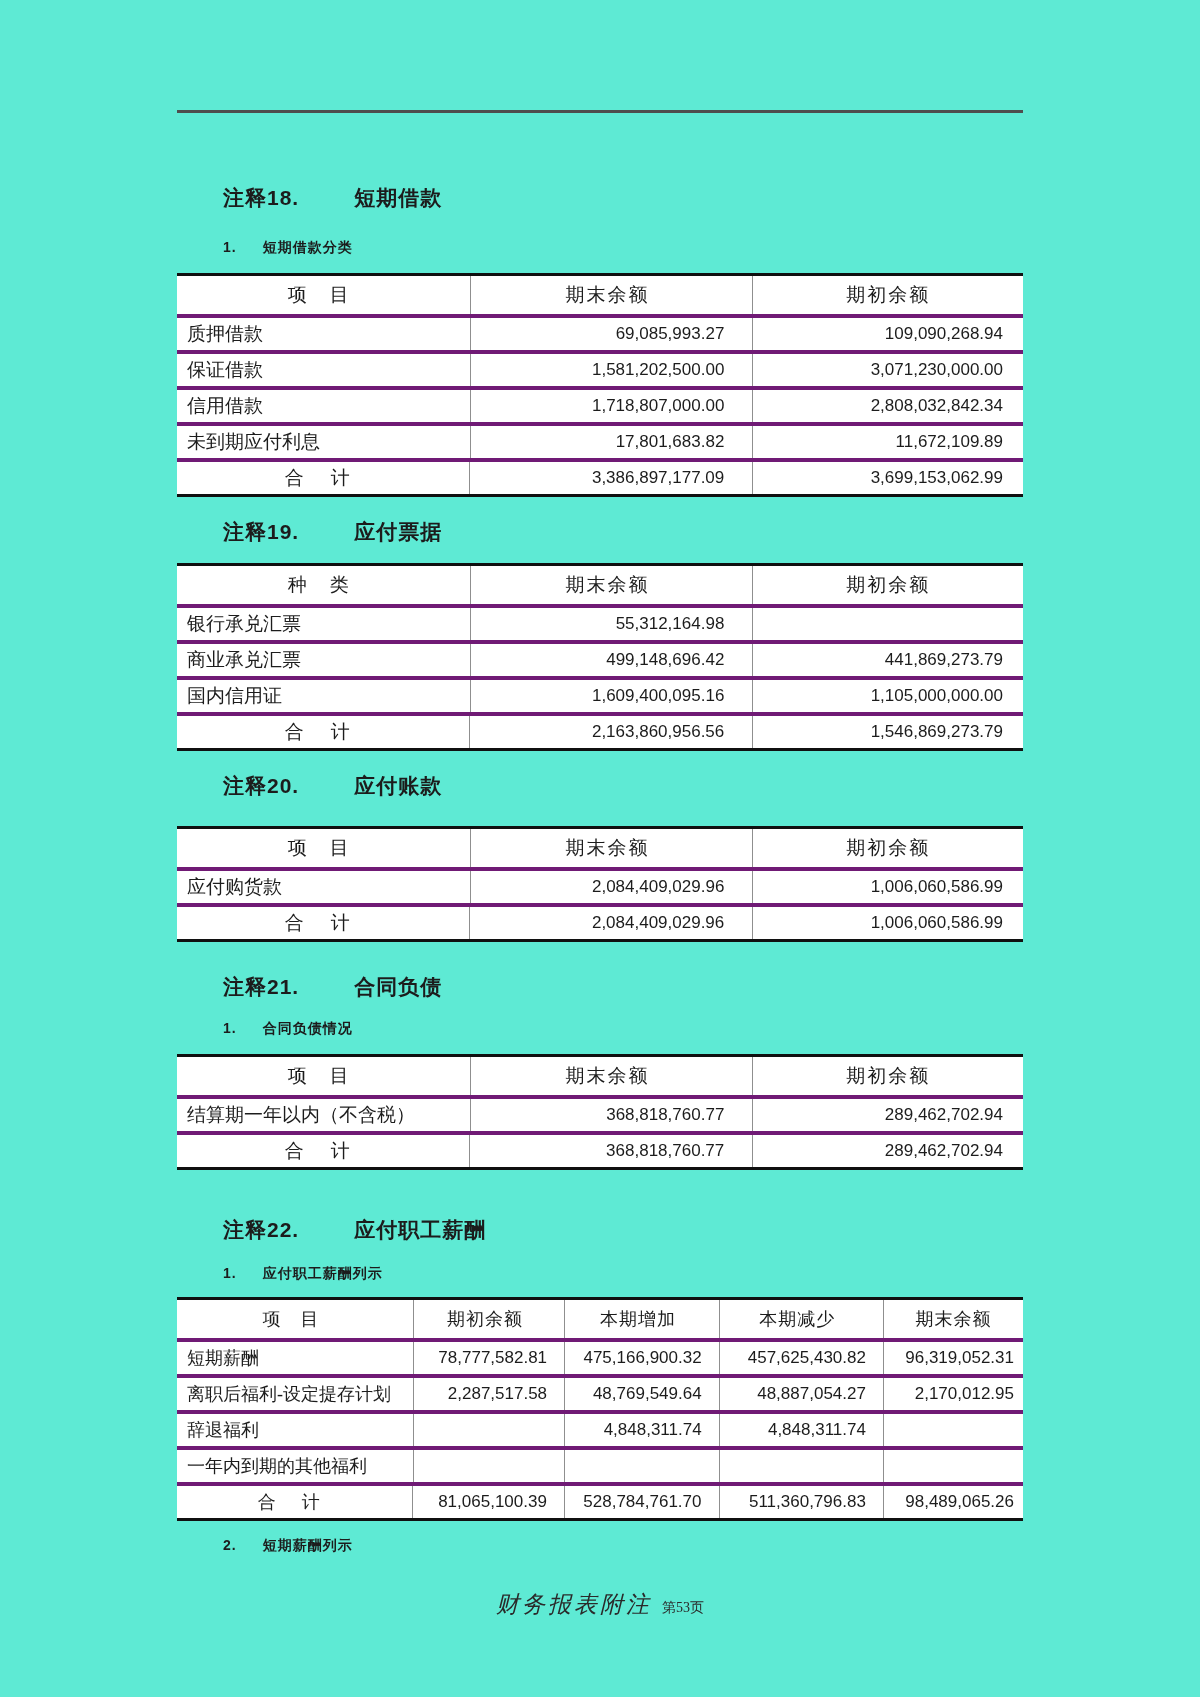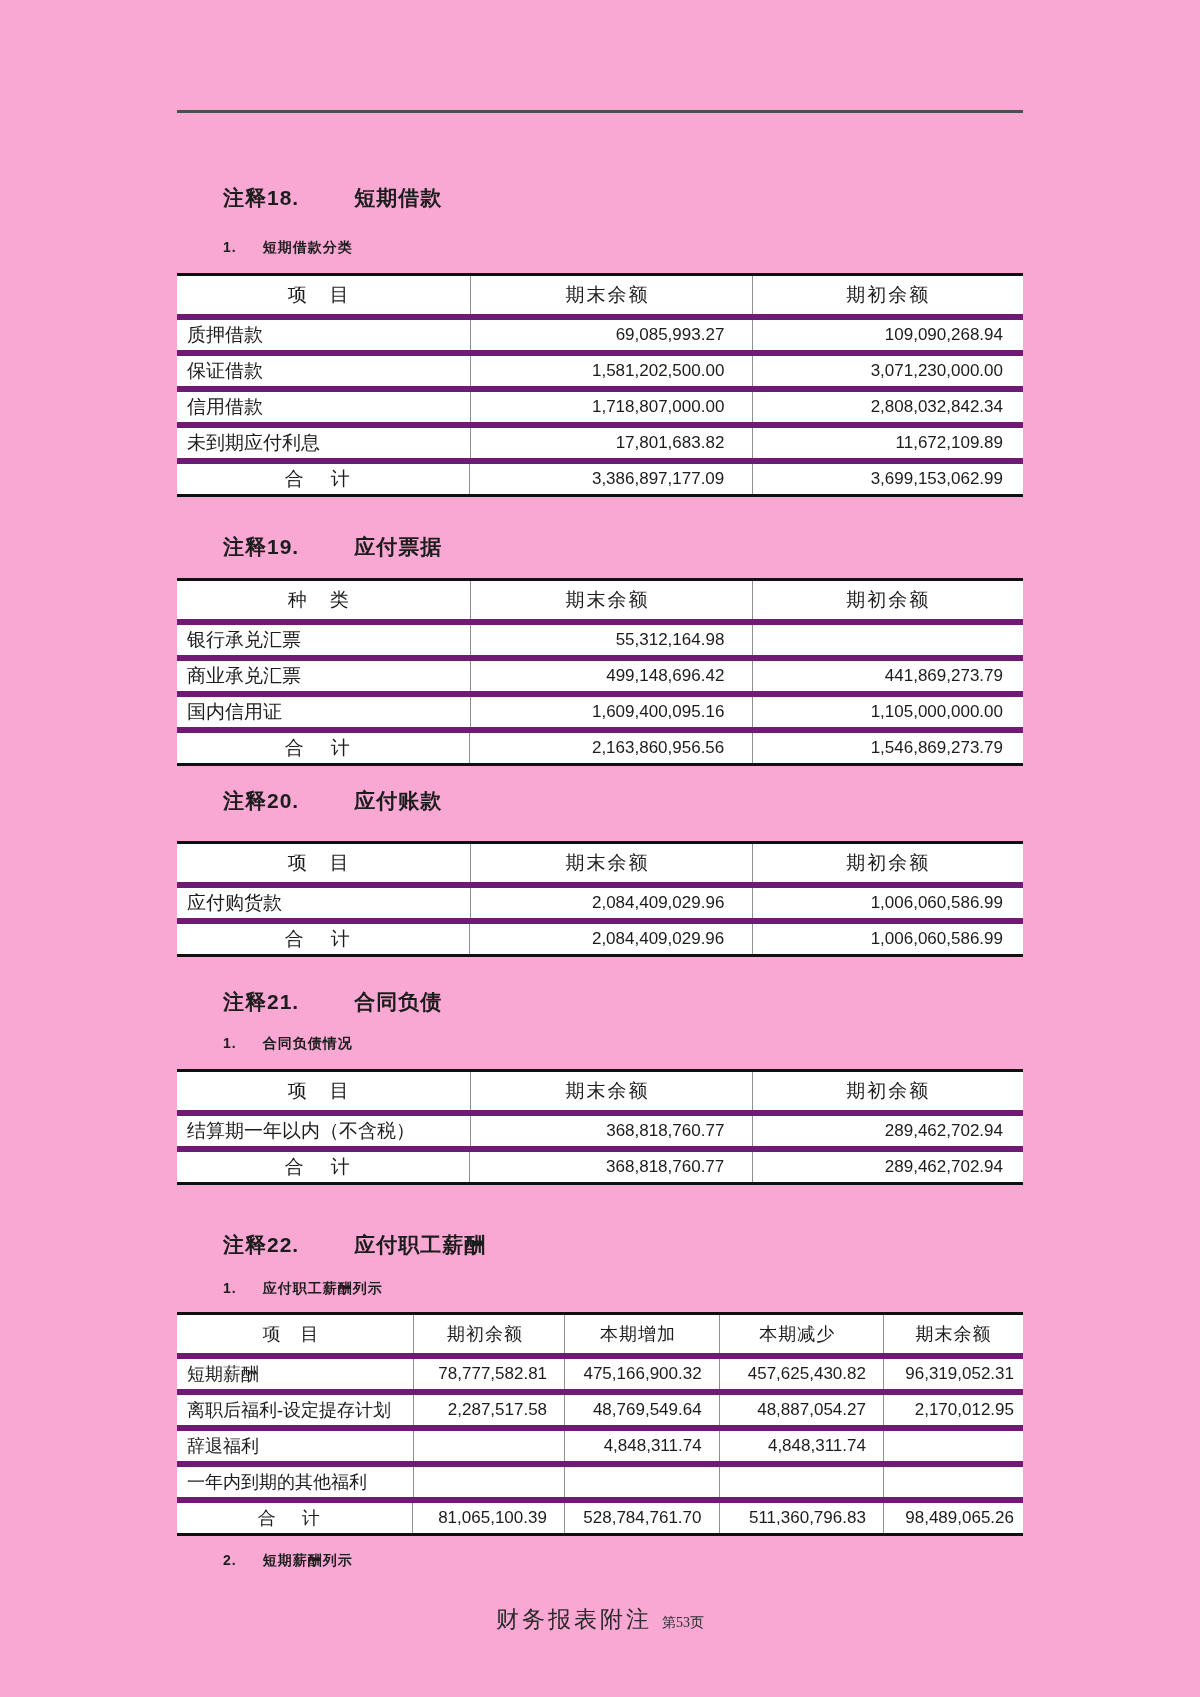--- a/index.html
+++ b/index.html
@@ -1,21 +1,21 @@
 <!DOCTYPE html>
 <html><head>
 <meta charset="utf-8">
 <style>
   * { margin:0; padding:0; box-sizing:border-box; }
   html,body { background:#e8e8e8; }
   .page {
     position:relative;
     width:1200px; height:1697px;
     margin:0 auto;
-    background:#f9a8d4;
+    background:#5eead4;
     color:#1c1c1c;
     font-family:"Liberation Serif", serif;
     overflow:hidden;
   }
   .top-rule {
     margin:110px 177px 0 177px;
     height:3px;
     background:#4e4e4e;
   }
   .content { margin:0 177px; width:846px; }
@@ -45,21 +45,21 @@
   
   .fintable {
     margin-top:12px;
     width:846px;
     border-top:3px solid #101010;
     border-bottom:3px solid #101010;
     background:#fff;
   }
   .t-row { display:flex; height:36px;gap:8px; }
   .t-row.t-head { height:38px; }
-  .t-row + .t-row { border-top:6px solid #701a75; }
+  .t-row + .t-row { border-top:4px solid #701a75; }
   .t-cell {
     display:flex; align-items:center;
     overflow:hidden; white-space:nowrap;
   }
   .t-cell + .t-cell { border-left:1px solid #8f8f8f; }
   .t-head .t-cell {
     justify-content:center;
     font-size:19px; letter-spacing:2px;
     font-family:"Liberation Serif", serif;
   }
@@ -84,39 +84,39 @@
   .cols5 .c0 { width:28%; }
   .cols5 .c1 { width:17.6%; }
   .cols5 .c2 { width:18%; }
   .cols5 .c3 { width:19.2%; }
   .cols5 .c4 { width:17.2%; }
   .cols5 .t-cell.item { font-size:18px; }
   .cols5 .t-cell.num { padding-right:9px; font-size:17px; }
   .cols5 .t-head .t-cell { font-size:18px; letter-spacing:1px; }
 
   
-  #h-note19 { margin-top:35px; }
+  #h-note19 { margin-top:20px; }
   #t-note19 { margin-top:16px; }
   #h-note20 { margin-top:20px; }
   #t-note20 { margin-top:25px; }
   #h-note21 { margin-top:30px; }
   #s-note21 { margin-top:12px; }
   #h-note22 { margin-top:45px; }
   #s-note22 { margin-top:14px; }
   #t-note22 { margin-top:10px; }
   #s2-note22 { margin-top:10px; }
 
   .footer {
     margin-top:30px;
     text-align:center;
     white-space:nowrap;
   }
   .footer-title {
     font-family:"Liberation Serif", serif;
-    font-size:23px; letter-spacing:3px; color:#2a2a2a;
+    font-size:23px; letter-spacing:3px; color:#2a2a2a;font-style:italic;
   }
   .footer-page {
     font-family:"Liberation Serif", serif;
     font-size:14px; margin-left:10px; color:#2a2a2a;
   }
 </style>
 </head>
 <body>
 
 <div class="page">

